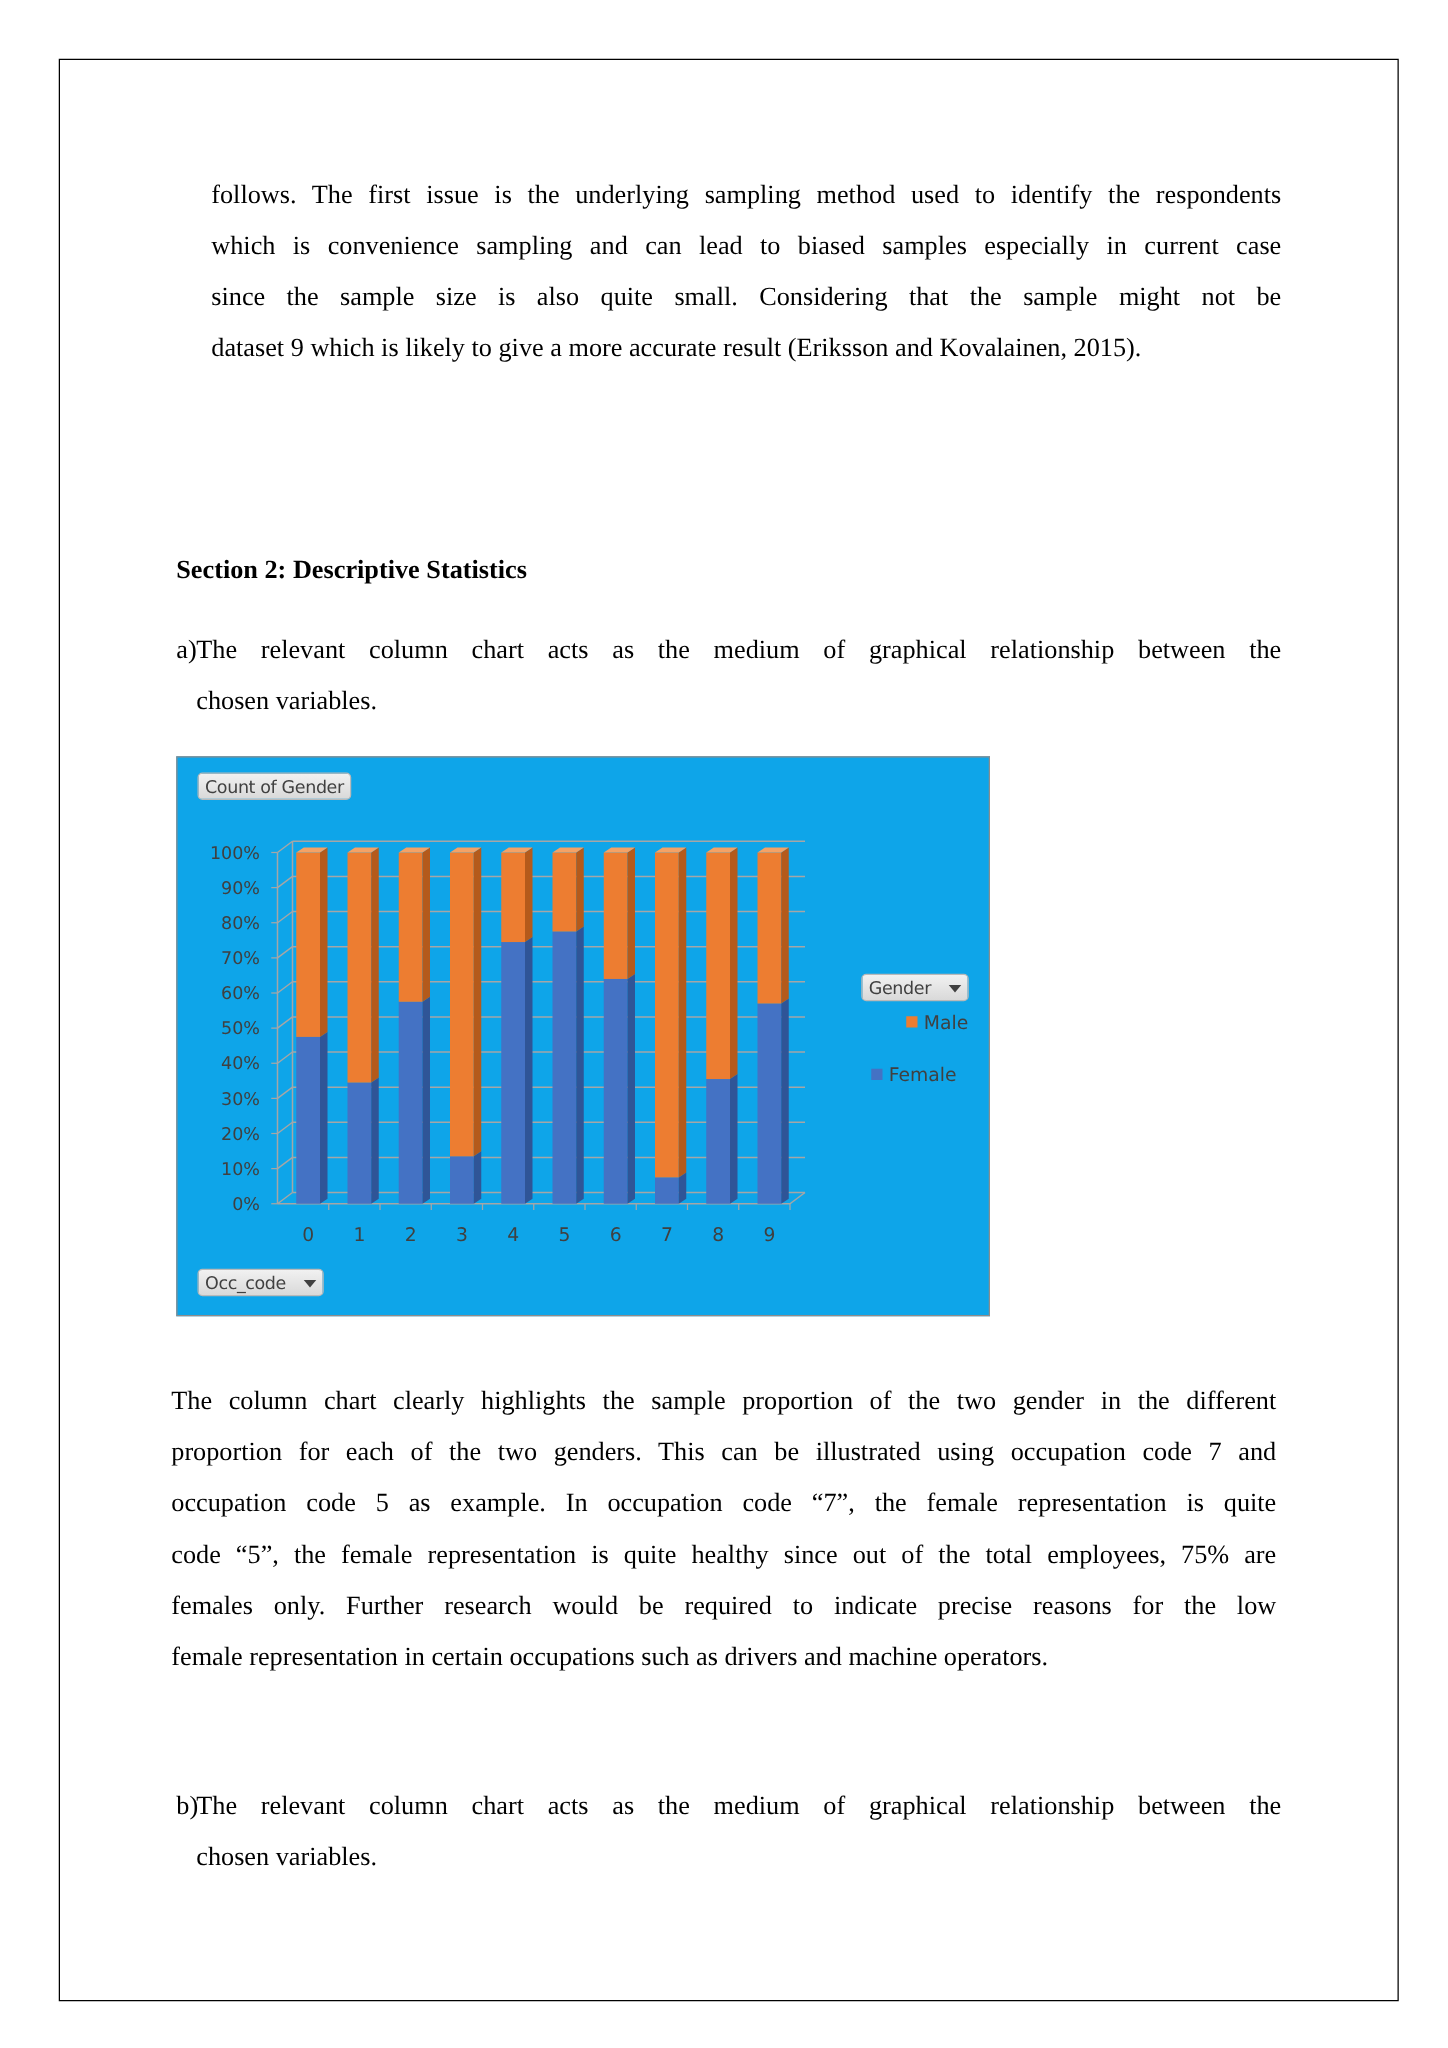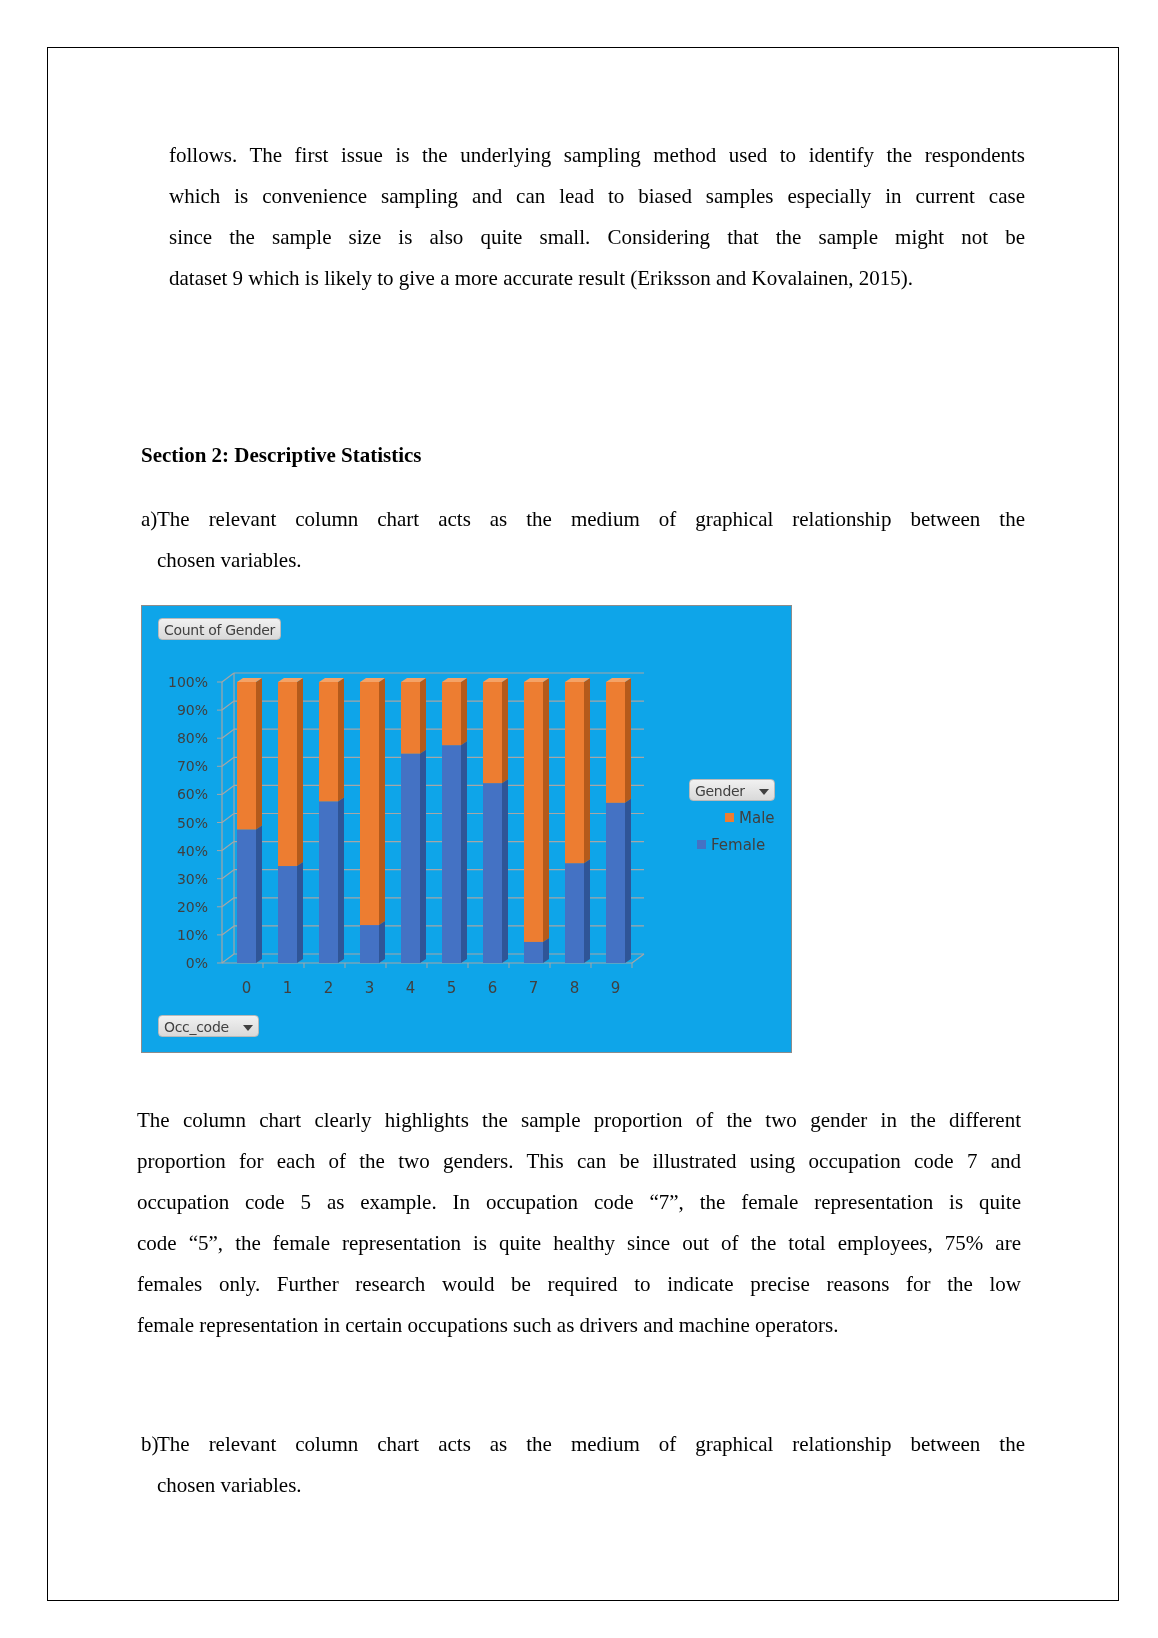--- a/index.html
+++ b/index.html
@@ -179,21 +179,21 @@
       <line x1="490" y1="357" x2="490" y2="362" stroke="#a6a6a6" stroke-width="1"></line>
       <text x="473.5" y="387" text-anchor="middle" font-size="15" fill="#404040" font-family="DejaVu Sans, sans-serif">9</text>
     </svg>
   <div class="pivot-btn" style="left:547px; top:173px;">
     <span>Gender</span>
     <span class="arrow"></span>
   </div>
   <div class="legend-item" style="left:555px; top:203px;margin-left:28px;">
     <span class="legend-swatch" style="background:#ED7D31;"></span><span>Male</span>
   </div>
-  <div class="legend-item" style="left:555px; top:230px;">
+  <div class="legend-item" style="left:555px; top:245px;">
     <span class="legend-swatch" style="background:#4472C4;"></span><span>Female</span>
   </div>
   <div class="pivot-btn" style="left:16px; top:409px;">
     <span>Occ_code</span>
     <span class="arrow"></span>
   </div>
 </div>
 
 <div class="para" id="analysis" style="left:137px; top:1080px; width:884px;margin-top:20px;">
     <span class="line">The column chart clearly highlights the sample proportion of the two gender in the different</span>

